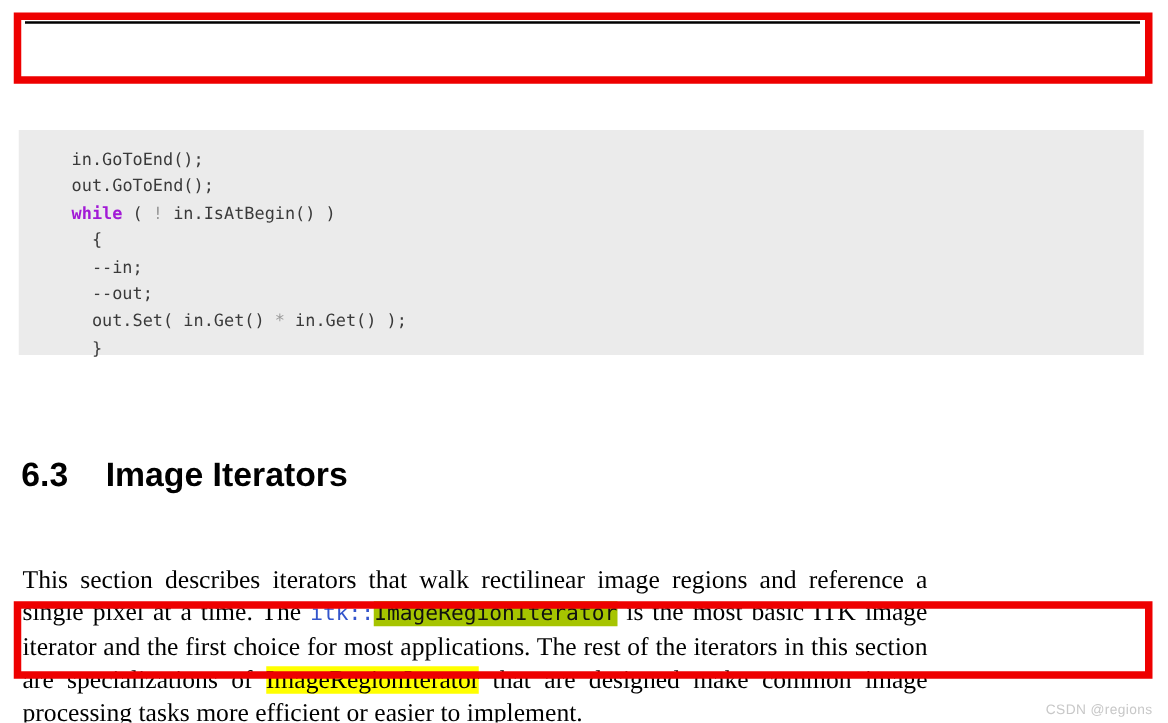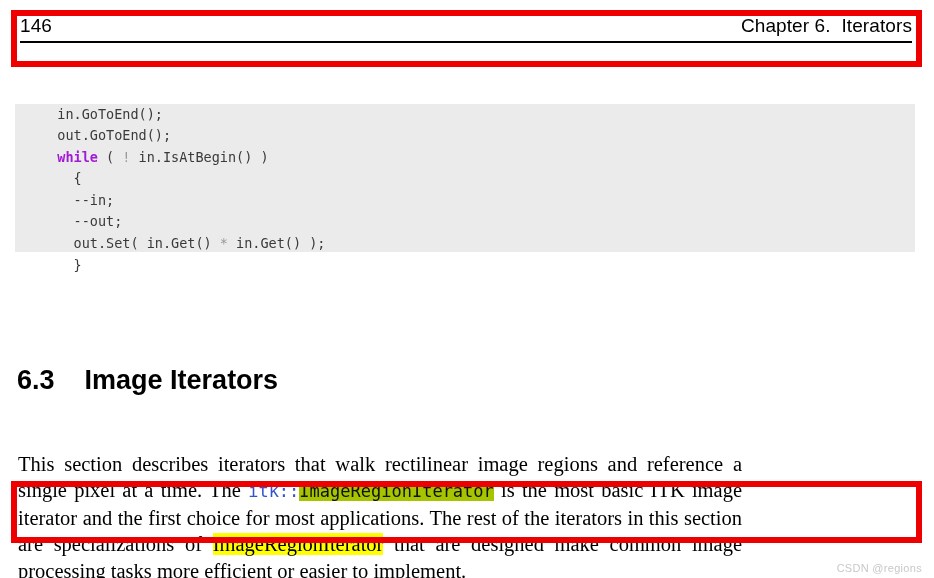--- a/index.html
+++ b/index.html
@@ -60,24 +60,24 @@
     border-top: 2px solid #000000;
     width: 100%;
   }
 
   
   .code-block {
     position: absolute;
     left: 15px;
     top: 90px;
     width: 900px;
-    height: 148px;
+    height: 180px;
     background: #ebebeb;
     box-sizing: border-box;
-    padding: 0 0 0 26px;
+    padding: 14px 0 0 26px;
     font-family: "DejaVu Sans Mono", monospace;
     font-size: 13.5px;
     line-height: 21.6px;
     color: #3a3a3a;
     white-space: pre;
   }
   .code-line { white-space: pre; }
   .tok-kw {
     color: #a21ad6;
     font-weight: bold;
@@ -134,24 +134,20 @@
     font-family: "Liberation Sans", sans-serif;
     font-size: 11px;
     color: #c8c8c8;
     letter-spacing: .3px;
   }
 </style>
 </head>
 <body>
 
 <div class="page-header">
-  <div class="page-header-row">
-    <span class="page-number">146</span>
-    <span class="chapter-title">Chapter 6.  Iterators</span>
-  </div>
   <div class="header-rule"></div>
 </div>
 
 <pre class="code-block"><span class="code-line"><span>  </span><span>in.GoToEnd();</span></span>
 <span class="code-line"><span>  </span><span>out.GoToEnd();</span></span>
 <span class="code-line"><span>  </span><span class="tok-kw">while</span><span> ( </span><span class="tok-op">!</span><span> in.IsAtBegin() )</span></span>
 <span class="code-line"><span>    </span><span>{</span></span>
 <span class="code-line"><span>    </span><span>--in;</span></span>
 <span class="code-line"><span>    </span><span>--out;</span></span>
 <span class="code-line"><span>    </span><span>out.Set( in.Get() </span><span class="tok-op">*</span><span> in.Get() );</span></span>

